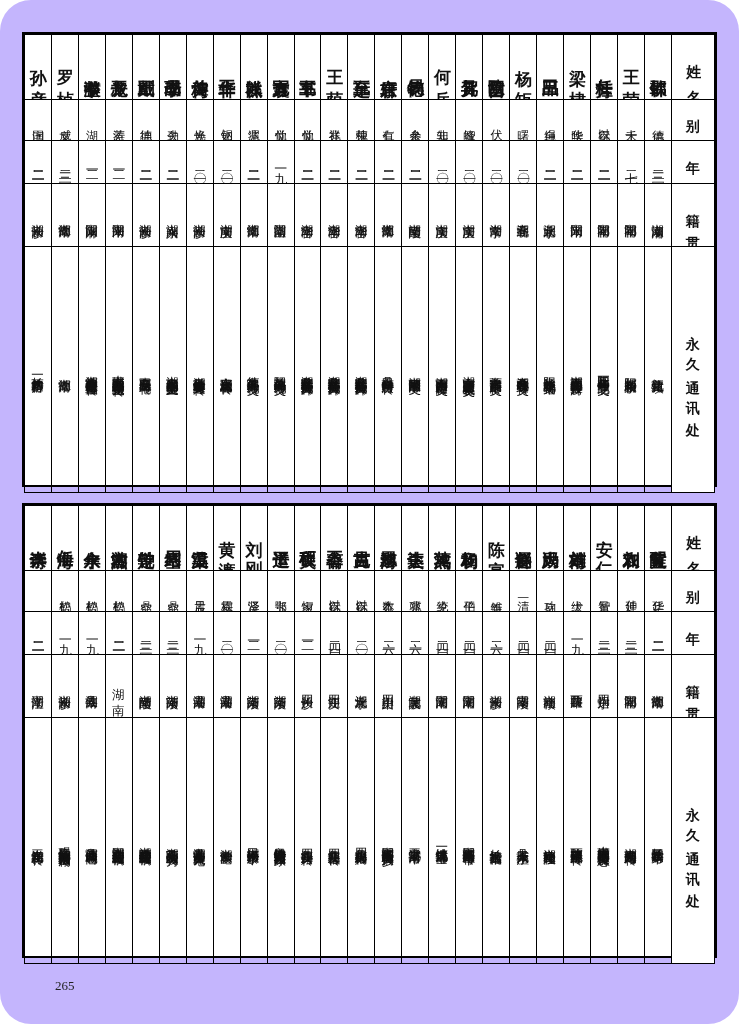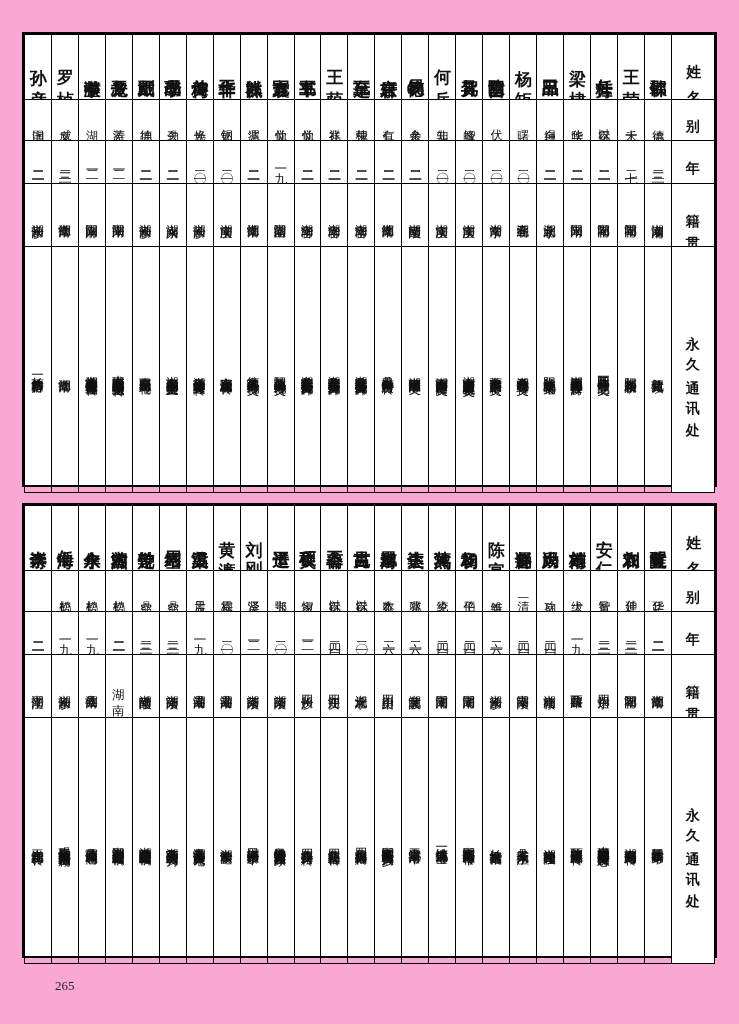--- a/index.html
+++ b/index.html
@@ -13,21 +13,22 @@
     font-family: "DejaVu Sans", "Liberation Sans", sans-serif;
     color: #111;
     position: relative;
     overflow: hidden;
   }
   .page {
     position: absolute;
     left: 0; top: 0;
     width: 739px;
     height: 1024px;
-    background: #f9a8d4;
+    background: #c4b5fd;
+    border-radius: 31px;
   }
   .tbl-wrap {
     position: absolute;
     left: 22px;
     width: 695px;
     border: 2px solid #000;
     box-sizing: border-box;
     background: #fff;
   }
   #table-top { top: 32px; height: 455px; }

